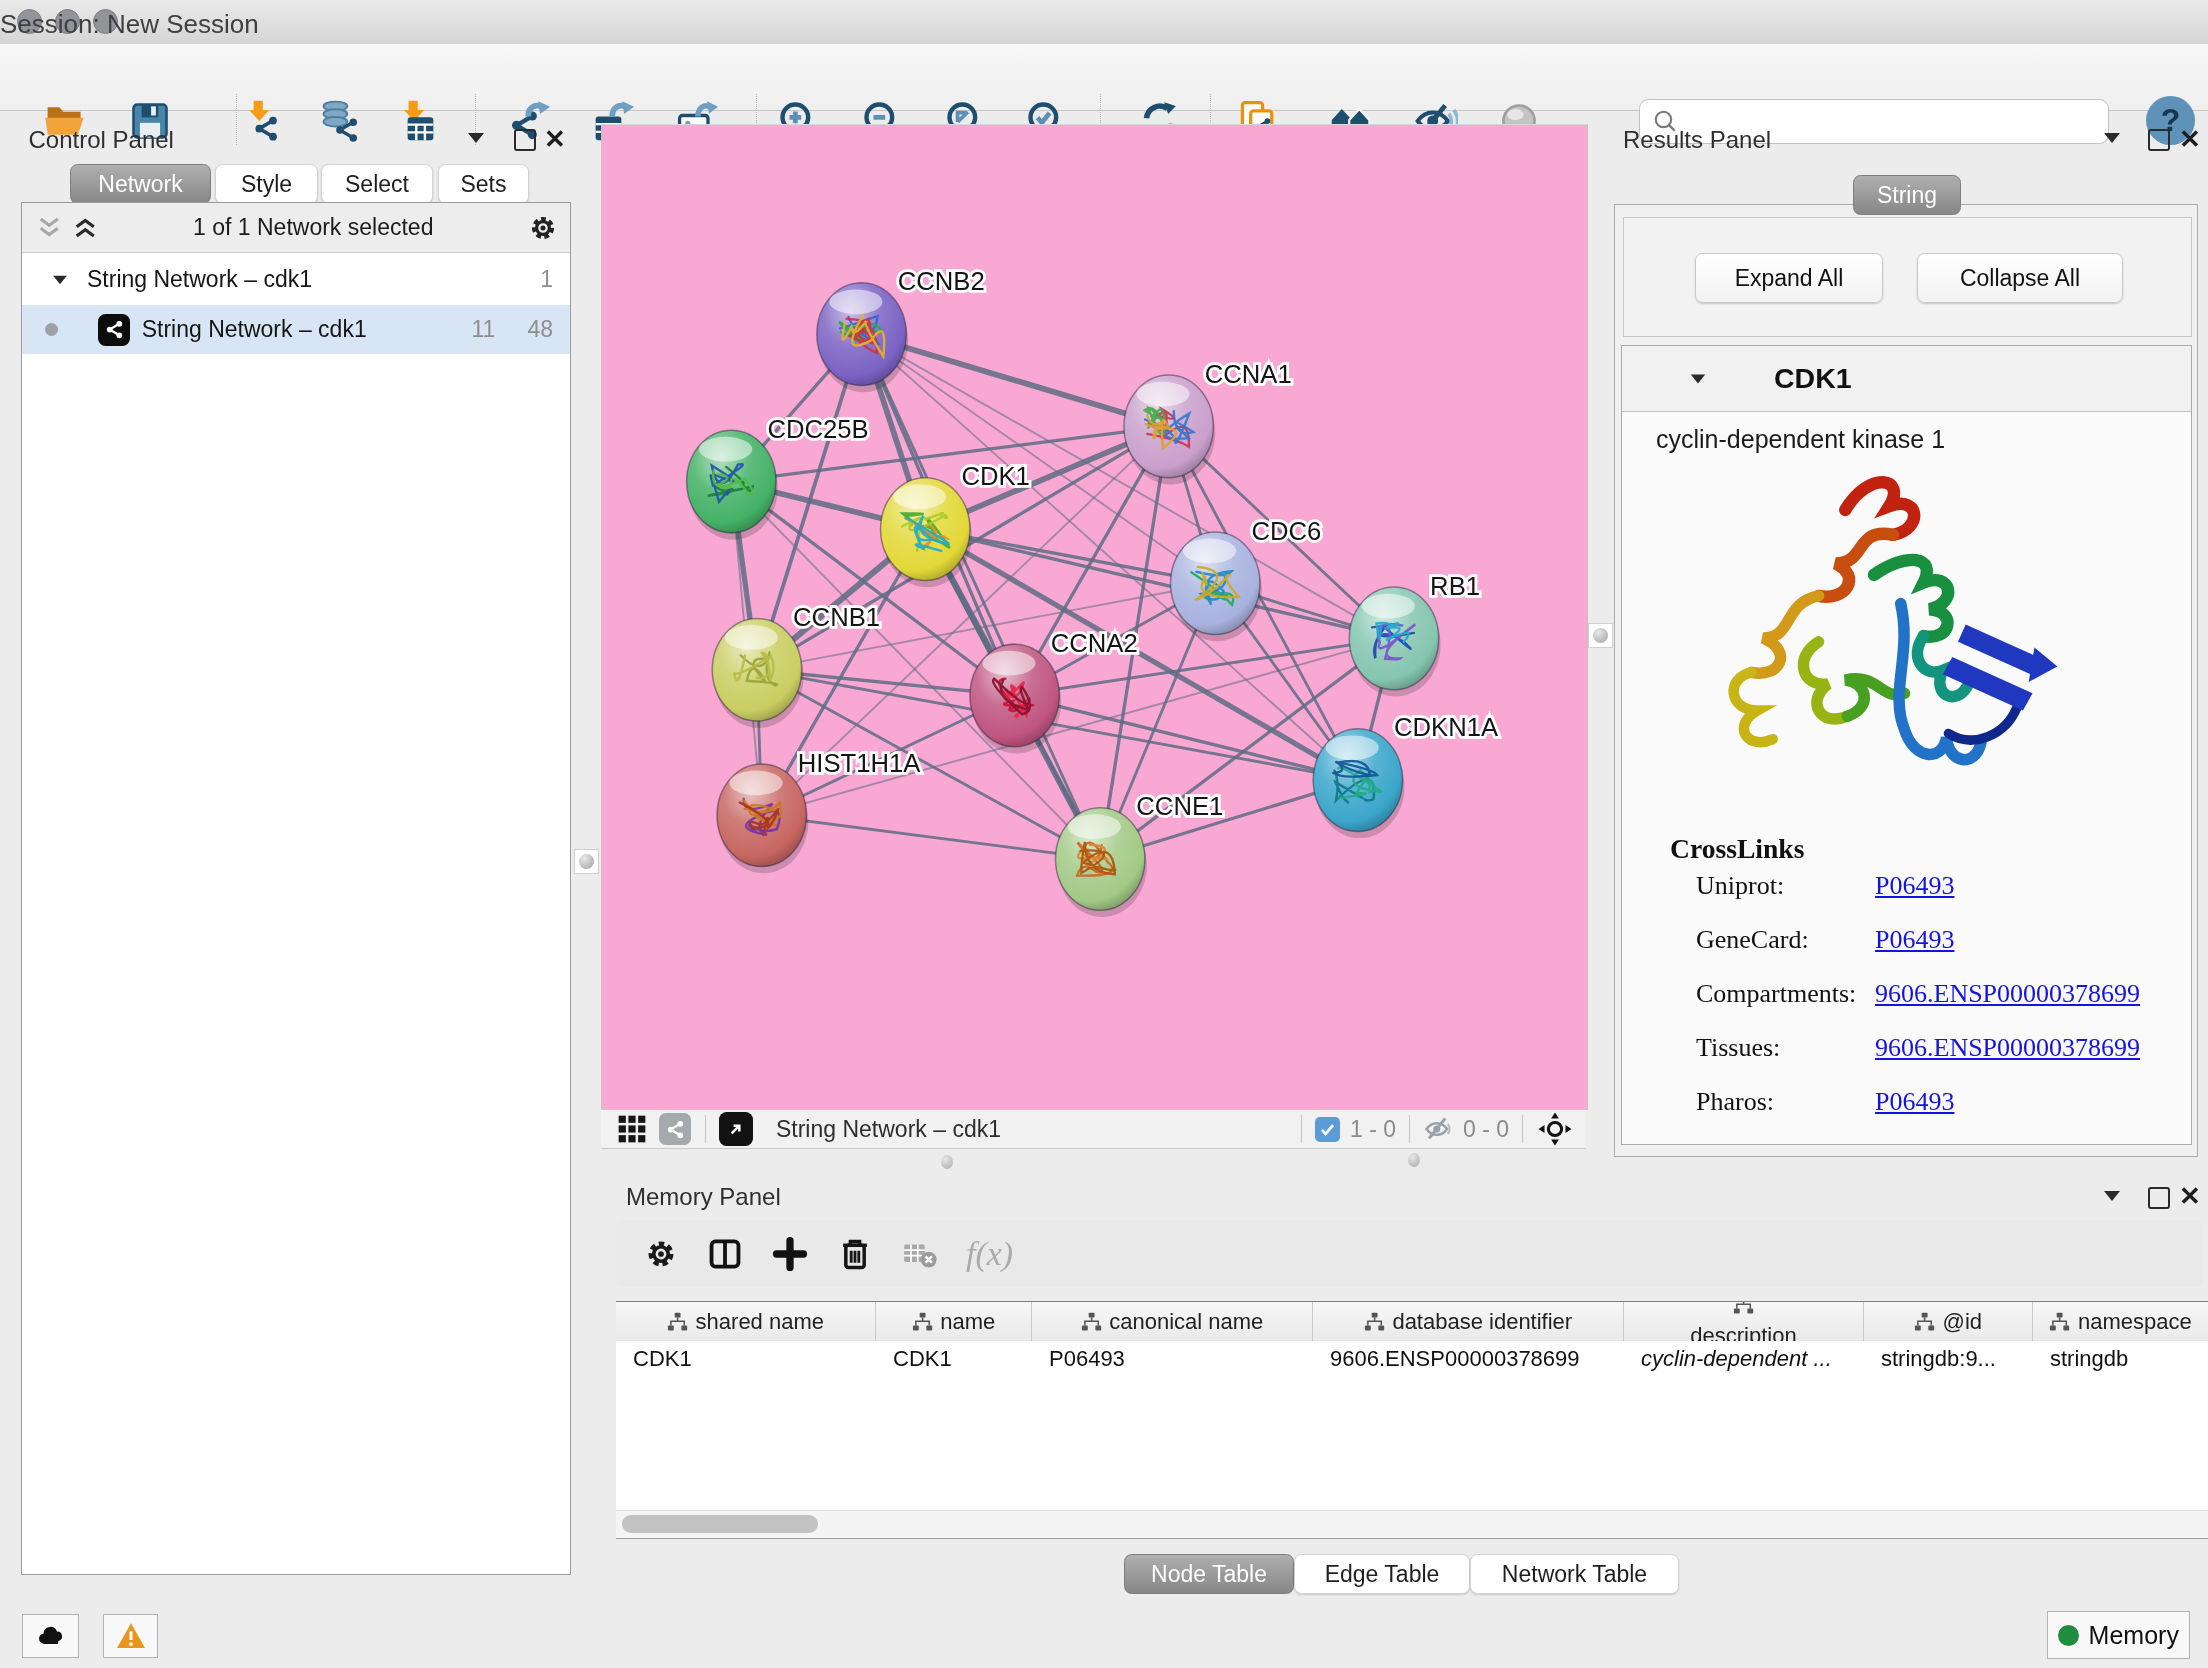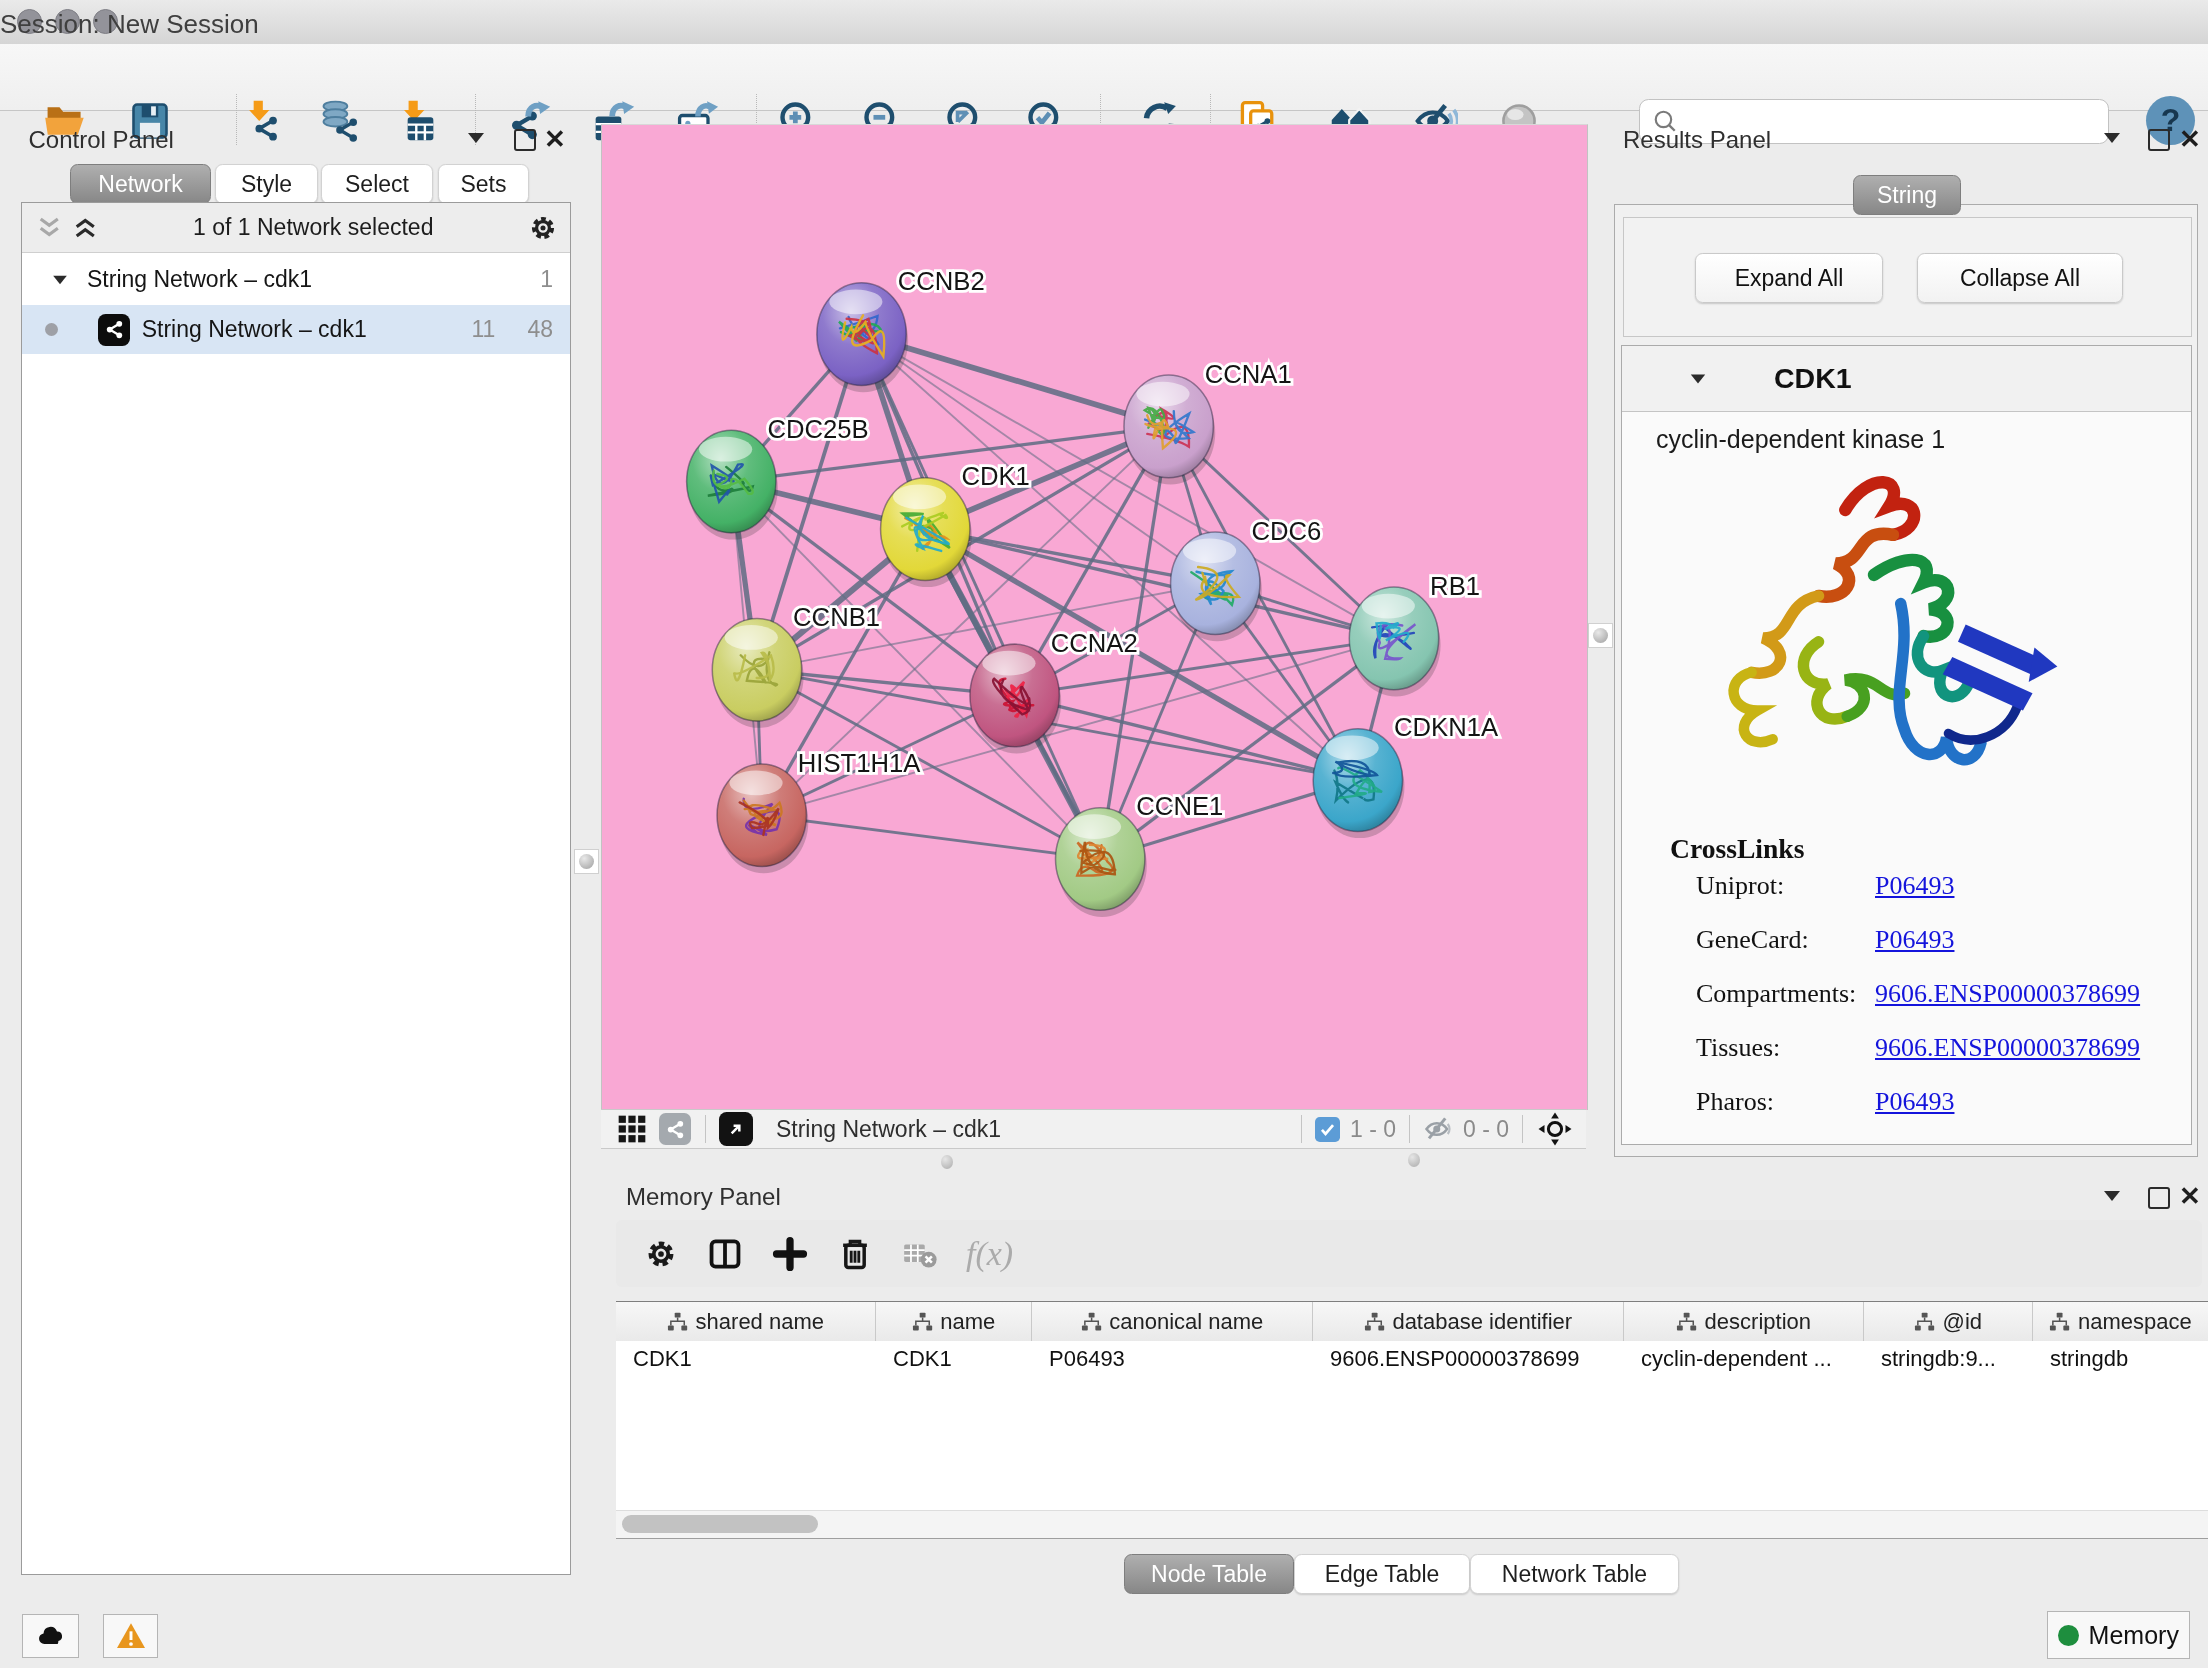--- a/index.html
+++ b/index.html
@@ -666,21 +666,21 @@
       </div>
       <div class="thcell" style="width: 311px;">
         <svg viewBox="0 0 18 17" style="width:21px;height:20px;flex:0 0 auto;">
           <rect x="6.6" y="0.5" width="5" height="4.2" rx="0.8" fill="#555"></rect>
           <rect x="0.8" y="11.5" width="5" height="4.2" rx="0.8" fill="#555"></rect>
           <rect x="12.3" y="11.5" width="5" height="4.2" rx="0.8" fill="#555"></rect>
           <path d="M9.1 4.7v3.1M3.3 11.5V7.8h11.5v3.7" stroke="#555" stroke-width="1.3" fill="none"></path>
         </svg>
         <span>database identifier</span>
       </div>
-      <div class="thcell" style="width: 240px;">
+      <div class="thcell" style="width: 240px; flex-direction: column;">
         <svg viewBox="0 0 18 17" style="width:21px;height:20px;flex:0 0 auto;">
           <rect x="6.6" y="0.5" width="5" height="4.2" rx="0.8" fill="#555"></rect>
           <rect x="0.8" y="11.5" width="5" height="4.2" rx="0.8" fill="#555"></rect>
           <rect x="12.3" y="11.5" width="5" height="4.2" rx="0.8" fill="#555"></rect>
           <path d="M9.1 4.7v3.1M3.3 11.5V7.8h11.5v3.7" stroke="#555" stroke-width="1.3" fill="none"></path>
         </svg>
         <span>description</span>
       </div>
       <div class="thcell" style="width: 169px;">
         <svg viewBox="0 0 18 17" style="width:21px;height:20px;flex:0 0 auto;">
@@ -700,21 +700,21 @@
         </svg>
         <span>namespace</span>
       </div>
     </div>
   <div class="abs tbody" id="table-body">
       <div class="trow">
         <div class="tdcell" style="width: 260px;">CDK1</div>
         <div class="tdcell" style="width: 156px;">CDK1</div>
         <div class="tdcell" style="width: 281px;">P06493</div>
         <div class="tdcell" style="width: 311px;">9606.ENSP00000378699</div>
-        <div class="tdcell" style="width: 240px;">cyclin-dependent ...</div>
+        <div class="tdcell" style="width: 240px; font-style: italic;">cyclin-dependent ...</div>
         <div class="tdcell" style="width: 169px;">stringdb:9...</div>
         <div class="tdcell" style="width: 176px;">stringdb</div>
       </div>
     </div>
   <div class="abs hscroll">
       <span class="abs hthumb"></span>
     </div>
 
   <div class="abs tabbtn tabsel" style="left:1124px;top:1554px;width:170px;border-radius:7.6px;">Node Table</div>
   <div class="abs tabbtn tabun" style="left:1294px;top:1554px;width:176px;border-radius:7.6px;">Edge Table</div>

